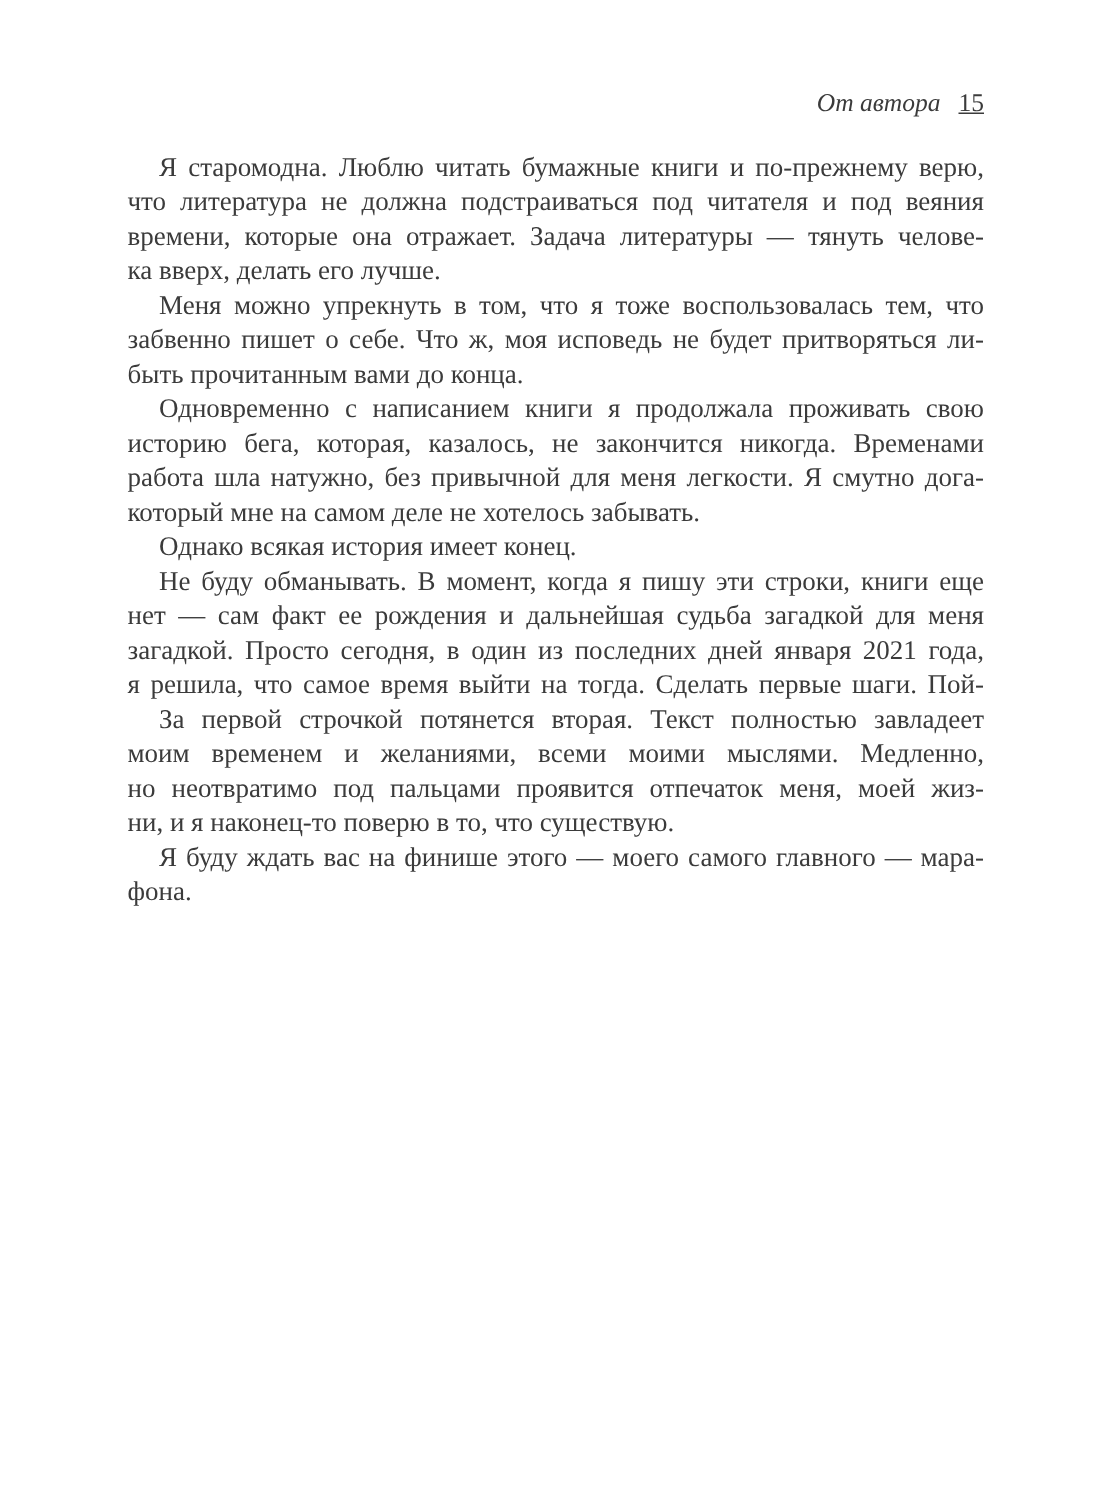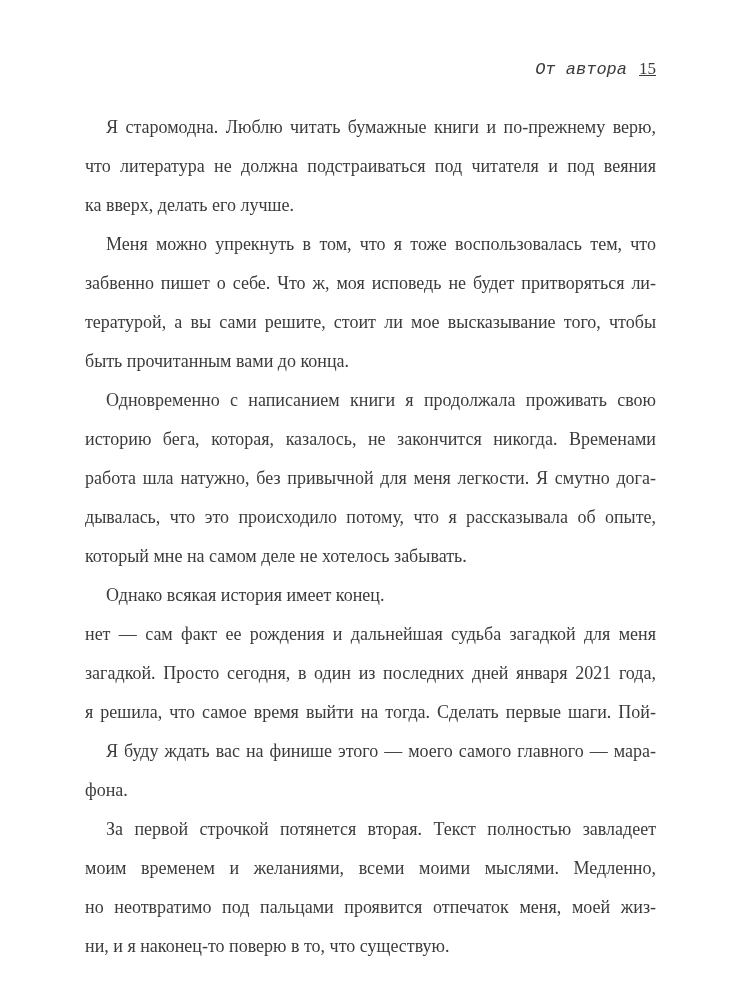--- a/index.html
+++ b/index.html
@@ -23,21 +23,20 @@
   .page-header {
     position: absolute;
     top: 59px;
     right: 80px;
     font-size: 17px;
     line-height: 20px;
     white-space: nowrap;
   }
   .running-title {
     font-style: italic;
-    font-family: Liberation Mono, monospace;
   }
   .page-number {
     font-style: normal;
     margin-left: 12px;
     text-decoration: underline;
   }
   .page-body {
     position: absolute;
     top: 100px;
     left: 85px;
@@ -46,68 +45,67 @@
     line-height: 23px;
   }
   .paragraph {
     margin: 0;
   }
   .line {
     text-align: justify;
     text-align-last: justify;
     white-space: normal;
     height: 23px;
-    margin-top: 16px;
   }
   .line.last {
     text-align-last: left;
     font-family: Liberation Serif, serif;
   }
   .line.first {
     padding-left: 21px;
   }
 </style>
 </head>
 <body>
 
 <div class="page">
   <div class="page-header">
     <span class="running-title">От автора</span><span class="page-number">15</span>
   </div>
   <div class="page-body">
       <div class="paragraph">
         <div class="line first">Я старомодна. Люблю читать бумажные книги и по-прежнему верю,</div>
         <div class="line">что литература не должна подстраиваться под читателя и под веяния</div>
+        <div class="line">времени, которые она отражает. Задача литературы — тянуть челове-</div>
         <div class="line last">ка вверх, делать его лучше.</div>
       </div>
       <div class="paragraph">
         <div class="line first">Меня можно упрекнуть в том, что я тоже воспользовалась тем, что</div>
         <div class="line">забвенно пишет о себе. Что ж, моя исповедь не будет притворяться ли-</div>
-        <div class="line">тературой, а вы сами решите, стоит ли мое высказывание того, чтобы</div>
         <div class="line last">быть прочитанным вами до конца.</div>
       </div>
       <div class="paragraph">
         <div class="line first">Одновременно с написанием книги я продолжала проживать свою</div>
         <div class="line">историю бега, которая, казалось, не закончится никогда. Временами</div>
         <div class="line">работа шла натужно, без привычной для меня легкости. Я смутно дога-</div>
-        <div class="line">дывалась, что это происходило потому, что я рассказывала об опыте,</div>
         <div class="line last">который мне на самом деле не хотелось забывать.</div>
       </div>
       <div class="paragraph">
         <div class="line first last">Однако всякая история имеет конец.</div>
       </div>
       <div class="paragraph">
+        <div class="line first">Не буду обманывать. В момент, когда я пишу эти строки, книги еще</div>
         <div class="line">нет — сам факт ее рождения и дальнейшая судьба загадкой для меня</div>
         <div class="line">загадкой. Просто сегодня, в один из последних дней января 2021 года,</div>
         <div class="line">я решила, что самое время выйти на тогда. Сделать первые шаги. Пой-</div>
-      </div>
-      <div class="paragraph">
-        <div class="line first">Я буду ждать вас на финише этого — моего самого главного — мара-</div>
-        <div class="line last">фона.</div>
       </div>
       <div class="paragraph">
         <div class="line first">За первой строчкой потянется вторая. Текст полностью завладеет</div>
         <div class="line">моим временем и желаниями, всеми моими мыслями. Медленно,</div>
         <div class="line">но неотвратимо под пальцами проявится отпечаток меня, моей жиз-</div>
         <div class="line last">ни, и я наконец-то поверю в то, что существую.</div>
       </div>
+      <div class="paragraph">
+        <div class="line first">Я буду ждать вас на финише этого — моего самого главного — мара-</div>
+        <div class="line last">фона.</div>
+      </div>
     </div>
 </div>
 
 </body></html>

